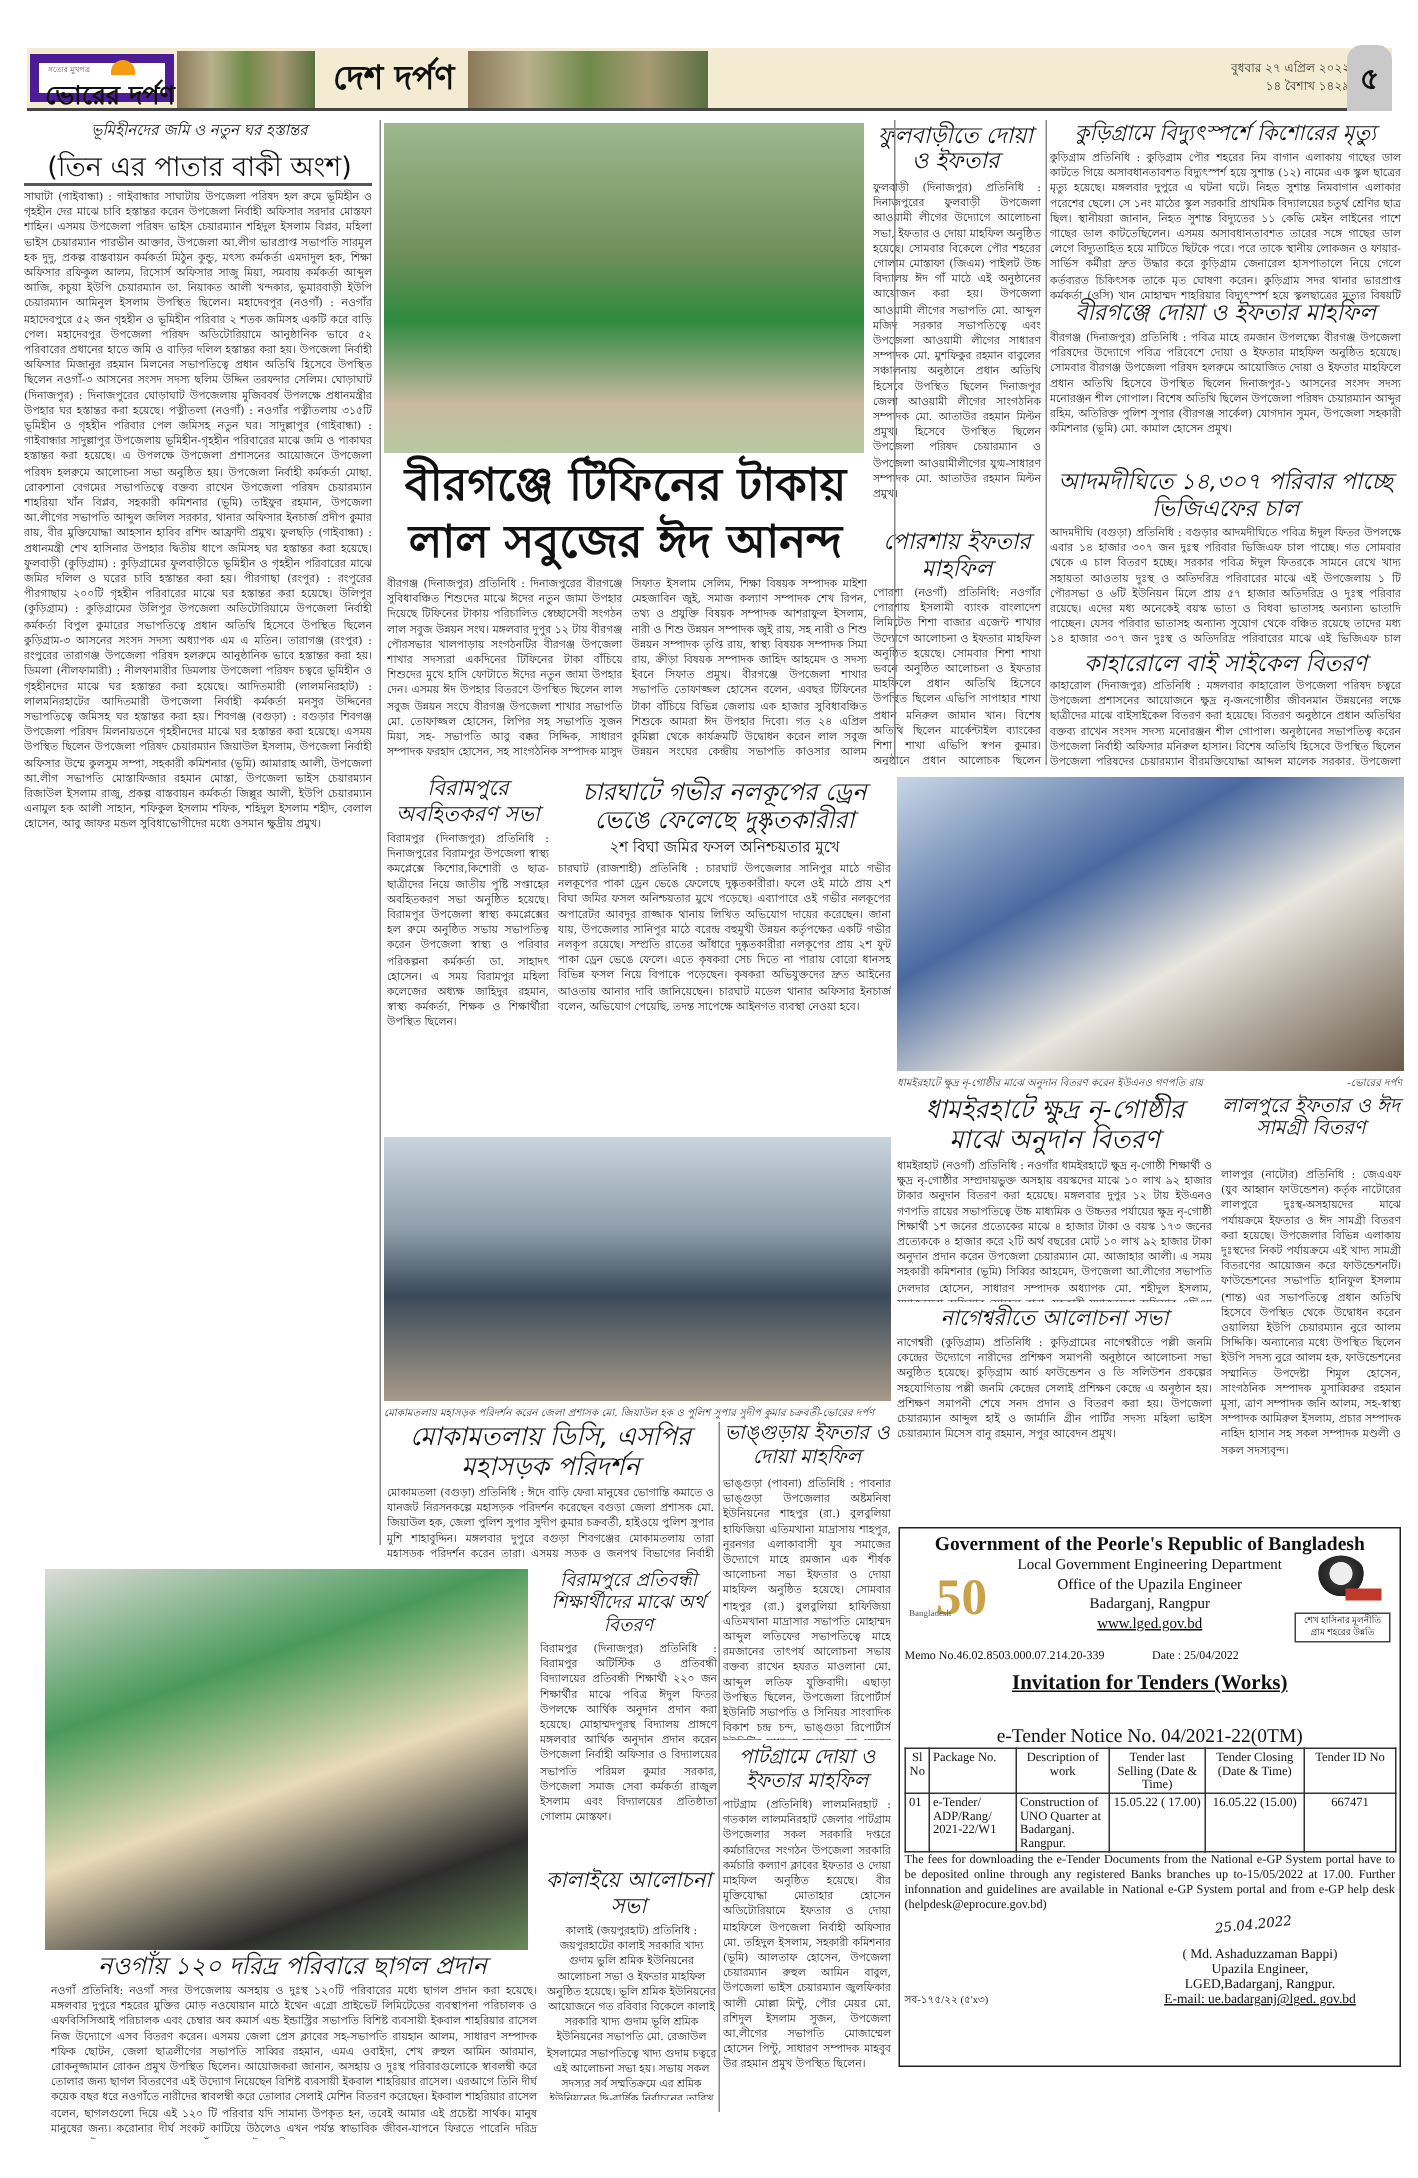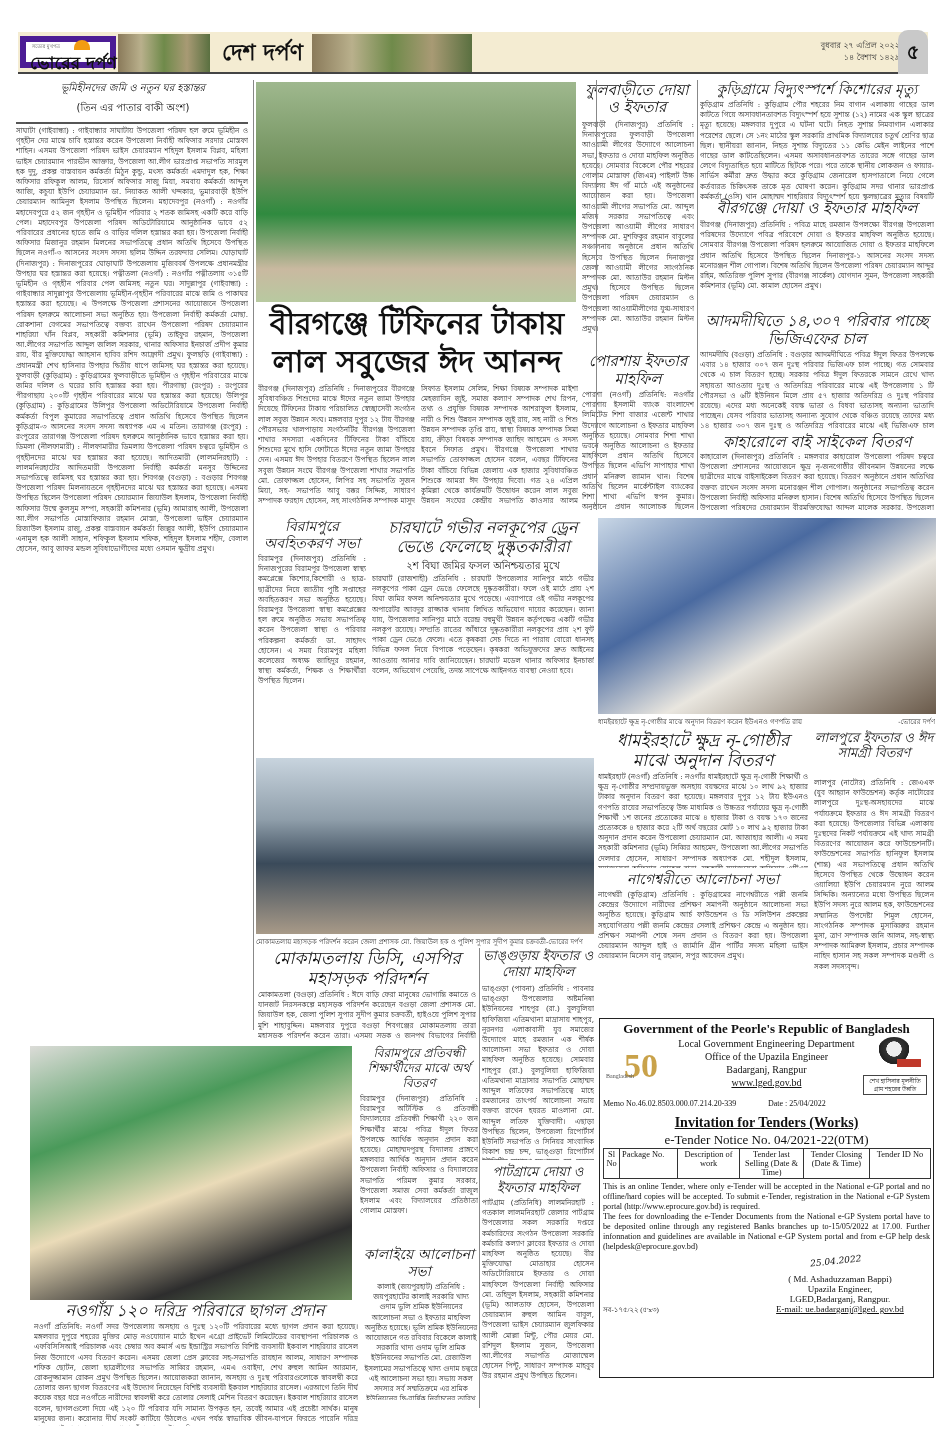--- a/index.html
+++ b/index.html
@@ -14,21 +14,21 @@
   .section-title{left:215px;top:35px;width:95px;height:36px;font-size:22px;font-weight:bold;font-family:"DejaVu Sans",sans-serif;text-align:center;line-height:36px;}
   .date{left:770px;top:40px;width:130px;text-align:right;font-size:8px;line-height:12px;color:#333;}
   .pagenum{left:898px;top:30px;width:30px;height:44px;background:#c9c9c9;border-radius:10px 10px 0 0;font-size:20px;text-align:center;line-height:44px;font-weight:bold;}
   .head{font-family:"DejaVu Sans",sans-serif;font-style:italic;color:#111;text-align:center;line-height:1.1;}
   .body{font-size:7.2px;line-height:10.2px;text-align:justify;color:#222;overflow:hidden;}
   .photo{background:linear-gradient(160deg,#7d9a6a 0%,#5b7c4a 35%,#9bb58a 55%,#3f6b3a 75%,#8c7a5c 100%);overflow:hidden;}
   .photo.crowd{background:linear-gradient(180deg,#9fb88e 0%,#6e8f5a 40%,#2f8a3f 60%,#c9b9a0 85%,#b8c9a0 100%);}
   .photo.road{background:linear-gradient(180deg,#c8d4de 0%,#8f9eaa 35%,#3a4a5a 60%,#a89a88 100%);}
   .photo.event{background:linear-gradient(150deg,#c9d7e6 0%,#4a6aa0 35%,#e9e6df 60%,#6a5a4a 100%);}
   .photo.goats{background:linear-gradient(160deg,#dcdcd8 0%,#4a9a5a 30%,#eadbb8 55%,#2d2d2d 80%,#6a8a5a 100%);}
-  .caption{font-size:6.8px;color:#333;white-space:nowrap;overflow:hidden;}
+  .caption{font-size:6.8px;font-style:italic;color:#333;white-space:nowrap;overflow:hidden;}
   .rule{background:#555;height:2px;}
   .vrule{background:#888;width:1px;}
   .tender{left:599px;top:1018px;width:335px;height:360px;border:1.5px solid #222;font-family:"Liberation Serif",serif;color:#111;background:#fff;}
   .tender .center{text-align:center;}
   .tender table{border-collapse:collapse;width:328px;margin-left:3px;font-size:8.4px;}
   .tender td,.tender th{border:1px solid #333;vertical-align:top;padding:1px 2px;font-weight:normal;text-align:center;}
   .tender td.l{text-align:left;}
   .link{text-decoration:underline;}
 </style>
 </head>
@@ -43,21 +43,21 @@
 <div class="abs strip" style="left:118px;width:92px;"></div>
 <div class="abs section-title">দেশ দর্পণ</div>
 <div class="abs strip" style="left:312px;width:160px;"></div>
 <div class="abs date">
   <div>বুধবার ২৭ এপ্রিল ২০২২</div>
   <div>১৪ বৈশাখ ১৪২৯</div>
 </div>
 <div class="abs pagenum">৫</div>
 
 <div class="abs head" style="left:14px;top:82px;width:238px;font-size:10px;">ভূমিহীনদের জমি ও নতুন ঘর হস্তান্তর</div>
-<div class="abs head" style="left:14px;top:102px;width:238px;font-size:10px;font-style:normal;">(তিন এর পাতার বাকী অংশ)</div>
+<div class="abs head" style="left:14px;top:102px;width:238px;font-size:18px;font-style:normal;">(তিন এর পাতার বাকী অংশ)</div>
 <div class="abs rule" style="left:16px;top:122px;width:232px;"></div>
 <div class="abs body" style="left:16px;top:126px;width:232px;height:890px;">সাঘাটা (গাইবান্ধা) : গাইবান্ধার সাঘাটায় উপজেলা পরিষদ হল রুমে ভূমিহীন ও গৃহহীন দের মাঝে চাবি হস্তান্তর করেন উপজেলা নির্বাহী অফিসার সরদার মোস্তফা শাহিন। এসময় উপজেলা পরিষদ ভাইস চেয়ারম্যান শহিদুল ইসলাম বিপ্লব, মহিলা ভাইস চেয়ারম্যান পারভীন আক্তার, উপজেলা আ.লীগ ভারপ্রাপ্ত সভাপতি সারমুল হক দুদু, প্রকল্প বাস্তবায়ন কর্মকর্তা মিঠুন কুন্ডু, মৎস্য কর্মকর্তা এমদাদুল হক, শিক্ষা অফিসার রফিকুল আলম, রিসোর্স অফিসার সাজু মিয়া, সমবায় কর্মকর্তা আব্দুল আজি, কচুয়া ইউপি চেয়ারম্যান ডা. নিয়াকত আলী খন্দকার, ভুমারবাড়ী ইউপি চেয়ারম্যান আমিনুল ইসলাম উপস্থিত ছিলেন। মহাদেবপুর (নওগাঁ) : নওগাঁর মহাদেবপুরে ৫২ জন গৃহহীন ও ভূমিহীন পরিবার ২ শতক জমিসহ একটি করে বাড়ি পেল। মহাদেবপুর উপজেলা পরিষদ অডিটোরিয়ামে আনুষ্ঠানিক ভাবে ৫২ পরিবারের প্রধানের হাতে জমি ও বাড়ির দলিল হস্তান্তর করা হয়। উপজেলা নির্বাহী অফিসার মিজানুর রহমান মিলনের সভাপতিত্বে প্রধান অতিথি হিসেবে উপস্থিত ছিলেন নওগাঁ-৩ আসনের সংসদ সদস্য ছলিম উদ্দিন তরফদার সেলিম। ঘোড়াঘাট (দিনাজপুর) : দিনাজপুরের ঘোড়াঘাট উপজেলায় মুজিববর্ষ উপলক্ষে প্রধানমন্ত্রীর উপহার ঘর হস্তান্তর করা হয়েছে। পত্নীতলা (নওগাঁ) : নওগাঁর পত্নীতলায় ৩১৫টি ভূমিহীন ও গৃহহীন পরিবার পেল জমিসহ নতুন ঘর। সাদুল্লাপুর (গাইবান্ধা) : গাইবান্ধার সাদুল্লাপুর উপজেলায় ভূমিহীন-গৃহহীন পরিবারের মাঝে জমি ও পাকাঘর হস্তান্তর করা হয়েছে। এ উপলক্ষে উপজেলা প্রশাসনের আয়োজনে উপজেলা পরিষদ হলরুমে আলোচনা সভা অনুষ্ঠিত হয়। উপজেলা নির্বাহী কর্মকর্তা মোছা. রোকশানা বেগমের সভাপতিত্বে বক্তব্য রাখেন উপজেলা পরিষদ চেয়ারম্যান শাহরিয়া খাঁন বিপ্লব, সহকারী কমিশনার (ভূমি) তাইফুর রহমান, উপজেলা আ.লীগের সভাপতি আব্দুল জলিল সরকার, থানার অফিসার ইনচার্জ প্রদীপ কুমার রায়, বীর মুক্তিযোদ্ধা আহসান হাবিব রশিদ আফ্রাদী প্রমুখ। ফুলছড়ি (গাইবান্ধা) : প্রধানমন্ত্রী শেখ হাসিনার উপহার দ্বিতীয় ধাপে জমিসহ ঘর হস্তান্তর করা হয়েছে। ফুলবাড়ী (কুড়িগ্রাম) : কুড়িগ্রামের ফুলবাড়ীতে ভূমিহীন ও গৃহহীন পরিবারের মাঝে জমির দলিল ও ঘরের চাবি হস্তান্তর করা হয়। পীরগাছা (রংপুর) : রংপুরের পীরগাছায় ২০০টি গৃহহীন পরিবারের মাঝে ঘর হস্তান্তর করা হয়েছে। উলিপুর (কুড়িগ্রাম) : কুড়িগ্রামের উলিপুর উপজেলা অডিটোরিয়ামে উপজেলা নির্বাহী কর্মকর্তা বিপুল কুমারের সভাপতিত্বে প্রধান অতিথি হিসেবে উপস্থিত ছিলেন কুড়িগ্রাম-৩ আসনের সংসদ সদস্য অধ্যাপক এম এ মতিন। তারাগঞ্জ (রংপুর) : রংপুরের তারাগঞ্জ উপজেলা পরিষদ হলরুমে আনুষ্ঠানিক ভাবে হস্তান্তর করা হয়। ডিমলা (নীলফামারী) : নীলফামারীর ডিমলায় উপজেলা পরিষদ চত্বরে ভূমিহীন ও গৃহহীনদের মাঝে ঘর হস্তান্তর করা হয়েছে। আদিতমারী (লালমনিরহাট) : লালমনিরহাটের আদিতমারী উপজেলা নির্বাহী কর্মকর্তা মনসুর উদ্দিনের সভাপতিত্বে জমিসহ ঘর হস্তান্তর করা হয়। শিবগঞ্জ (বগুড়া) : বগুড়ার শিবগঞ্জ উপজেলা পরিষদ মিলনায়তনে গৃহহীনদের মাঝে ঘর হস্তান্তর করা হয়েছে। এসময় উপস্থিত ছিলেন উপজেলা পরিষদ চেয়ারম্যান জিয়াউল ইসলাম, উপজেলা নির্বাহী অফিসার উম্মে কুলসুম সম্পা, সহকারী কমিশনার (ভূমি) আমারাহ আলী, উপজেলা আ.লীগ সভাপতি মোস্তাফিজার রহমান মোস্তা, উপজেলা ভাইস চেয়ারম্যান রিজাউল ইসলাম রাজু, প্রকল্প বাস্তবায়ন কর্মকর্তা জিল্লুর আলী, ইউপি চেয়ারম্যান এনামুল হক আলী সাহান, শফিকুল ইসলাম শফিক, শহিদুল ইসলাম শহীদ, বেলাল হোসেন, আবু জাফর মন্ডল সুবিধাভোগীদের মধ্যে ওসমান ক্ষুদ্রীয় প্রমুখ।</div>
 
 <div class="abs photo crowd" style="left:256px;top:82px;width:320px;height:220px;"></div>
 <div class="abs head" style="left:256px;top:305px;width:322px;font-size:30px;font-style:normal;font-weight:bold;line-height:38px;">বীরগঞ্জে টিফিনের টাকায় লাল সবুজের ঈদ আনন্দ</div>
 <div class="abs body" style="left:258px;top:384px;width:157px;height:122px;">বীরগঞ্জ (দিনাজপুর) প্রতিনিধি : দিনাজপুরের বীরগঞ্জে সুবিধাবঞ্চিত শিশুদের মাঝে ঈদের নতুন জামা উপহার দিয়েছে টিফিনের টাকায় পরিচালিত স্বেচ্ছাসেবী সংগঠন লাল সবুজ উন্নয়ন সংঘ। মঙ্গলবার দুপুর ১২ টায় বীরগঞ্জ পৌরসভার খালপাড়ায় সংগঠনটির বীরগঞ্জ উপজেলা শাখার সদস্যরা একদিনের টিফিনের টাকা বাঁচিয়ে শিশুদের মুখে হাসি ফোটাতে ঈদের নতুন জামা উপহার দেন। এসময় ঈদ উপহার বিতরণে উপস্থিত ছিলেন লাল সবুজ উন্নয়ন সংঘে বীরগঞ্জ উপজেলা শাখার সভাপতি মো. তোফাজ্জল হোসেন, লিপির সহ সভাপতি সুজন মিয়া, সহ- সভাপতি আবু বক্কর সিদ্দিক, সাধারণ সম্পাদক ফরহাদ হোসেন, সহ সাংগঠনিক সম্পাদক মাসুদ রায়হান, দপ্তর সম্পাদক রূপ রায়, সাংস্কৃতিক সম্পাদক সারোয়ার হোসেন,</div>
 <div class="abs body" style="left:421px;top:384px;width:157px;height:122px;">সিফাত ইসলাম সেলিম, শিক্ষা বিষয়ক সম্পাদক মাইশা মেহজাবিন জুই, সমাজ কল্যাণ সম্পাদক শেখ রিপন, তথ্য ও প্রযুক্তি বিষয়ক সম্পাদক আশরাফুল ইসলাম, নারী ও শিশু উন্নয়ন সম্পাদক জুই রায়, সহ নারী ও শিশু উন্নয়ন সম্পাদক তৃপ্তি রায়, স্বাস্থ্য বিষয়ক সম্পাদক সিমা রায়, ক্রীড়া বিষয়ক সম্পাদক জাহিদ আহমেদ ও সদস্য ইবনে সিফাত প্রমুখ। বীরগঞ্জে উপজেলা শাখার সভাপতি তোফাজ্জল হোসেন বলেন, এবছর টিফিনের টাকা বাঁচিয়ে বিভিন্ন জেলায় এক হাজার সুবিধাবঞ্চিত শিশুকে আমরা ঈদ উপহার দিবো। গত ২৪ এপ্রিল কুমিল্লা থেকে কার্যক্রমটি উদ্বোধন করেন লাল সবুজ উন্নয়ন সংঘের কেন্দ্রীয় সভাপতি কাওসার আলম সোহেল। এবারের ঈদে রঙিন শিশুদের মুখে হাসি ফুটিয়ে তুলতে আমাদের এ প্রচেষ্টা।</div>
 
 <div class="abs head" style="left:582px;top:82px;width:110px;font-size:15px;">ফুলবাড়ীতে দোয়া ও ইফতার</div>
 <div class="abs body" style="left:582px;top:120px;width:112px;height:230px;">ফুলবাড়ী (দিনাজপুর) প্রতিনিধি : দিনাজপুরের ফুলবাড়ী উপজেলা আওয়ামী লীগের উদ্যোগে আলোচনা সভা, ইফতার ও দোয়া মাহফিল অনুষ্ঠিত হয়েছে। সোমবার বিকেলে পৌর শহরের গোলাম মোস্তাফা (জিএম) পাইলট উচ্চ বিদ্যালয় ঈদ গাঁ মাঠে এই অনুষ্ঠানের আয়োজন করা হয়। উপজেলা আওয়ামী লীগের সভাপতি মো. আব্দুল মজিদ সরকার সভাপতিত্বে এবং উপজেলা আওয়ামী লীগের সাধারণ সম্পাদক মো. মুশফিকুর রহমান বাবুলের সঞ্চালনায় অনুষ্ঠানে প্রধান অতিথি হিসেবে উপস্থিত ছিলেন দিনাজপুর জেলা আওয়ামী লীগের সাংগঠনিক সম্পাদক মো. আতাউর রহমান মিল্টন প্রমুখ। হিসেবে উপস্থিত ছিলেন উপজেলা পরিষদ চেয়ারম্যান ও উপজেলা আওয়ামীলীগের যুগ্ম-সাধারণ সম্পাদক মো. আতাউর রহমান মিল্টন প্রমুখ।</div>
@@ -140,34 +140,41 @@
       <div style="position:absolute;left:14px;top:0;width:34px;height:30px;border-radius:50%;background:radial-gradient(circle at 50% 40%,#eee 30%,#333 32%,#222 60%,#fff 62%);"></div>
       <div style="position:absolute;left:34px;top:22px;width:24px;height:8px;background:#c0392b;"></div>
       <div style="position:absolute;left:0;top:38px;width:64px;border:1px solid #444;font-size:6px;line-height:8px;text-align:center;padding:1px;">শেখ হাসিনার মূলনীতি গ্রাম শহরের উন্নতি</div>
     </div>
   </div>
   <div style="font-size:8px;position:relative;height:12px;">
     <span style="position:absolute;left:3px;">Memo No.46.02.8503.000.07.214.20-339</span>
     <span style="position:absolute;left:168px;">Date : 25/04/2022</span>
   </div>
   <div class="center" style="font-size:14px;font-weight:bold;text-decoration:underline;margin-top:4px;">Invitation for Tenders (Works)</div>
-  <div class="center" style="font-size:13px;margin-top:1px;">e-Tender Notice No. 04/2021-22(0TM)</div>
+  <div class="center" style="font-size:13px;margin-top:18px;">e-Tender Notice No. 04/2021-22(0TM)</div>
   <table>
     <tbody>
         <tr>
       <th style="width:16px;">Sl No</th>
       <th class="l" style="width:58px;text-align:left;">Package No.</th>
       <th style="width:62px;">Description of work</th>
       <th style="width:64px;">Tender last Selling (Date &amp; Time)</th>
       <th style="width:66px;margin-top:48px;">Tender Closing (Date &amp; Time)</th>
       <th>Tender ID No</th>
     </tr>
+    <tr>
+      <td class="l">01</td>
+      <td class="l">e-Tender/ ADP/Rang/ 2021-22/W1</td>
+      <td class="l">Construction of UNO Quarter at Badarganj. Rangpur.</td>
+      <td>15.05.22 ( 17.00)</td>
+      <td>16.05.22 (15.00)</td>
+      <td>667471</td>
+    </tr>
   </tbody>
     </table>
-  <div style="font-size:8.2px;line-height:10px;padding:3px 3px 0;text-align:justify;">This is an online Tender, where only e-Tender will be accepted in the National e-GP portal and no offline/hard copies will be accepted. To submit e-Tender, registration in the National e-GP System portal (http://www.eprocure.gov.bd) is required.</div>
   <div style="font-size:8.2px;line-height:10px;padding:0 3px;text-align:justify;">The fees for downloading the e-Tender Documents from the National e-GP System portal have to be deposited online through any registered Banks branches up to-15/05/2022 at 17.00. Further infonnation and guidelines are available in National e-GP System portal and from e-GP help desk (helpdesk@eprocure.gov.bd)</div>
   <div style="position:relative;height:70px;">
     <div style="position:absolute;left:210px;top:4px;width:50px;font-size:9px;font-style:italic;font-family:'DejaVu Serif',serif;transform:rotate(-6deg);">25.04.2022</div>
     <div class="center" style="position:absolute;left:150px;top:22px;width:180px;font-size:9px;line-height:10px;">
       <div>( Md. Ashaduzzaman Bappi)</div>
       <div>Upazila Engineer,</div>
       <div>LGED,Badarganj, Rangpur.</div>
       <div class="link">E-mail: ue.badarganj@lged. gov.bd</div>
     </div>
     <div style="position:absolute;left:3px;top:52px;font-size:7px;">সব-১৭৫/২২ (৫'x৩)</div>

